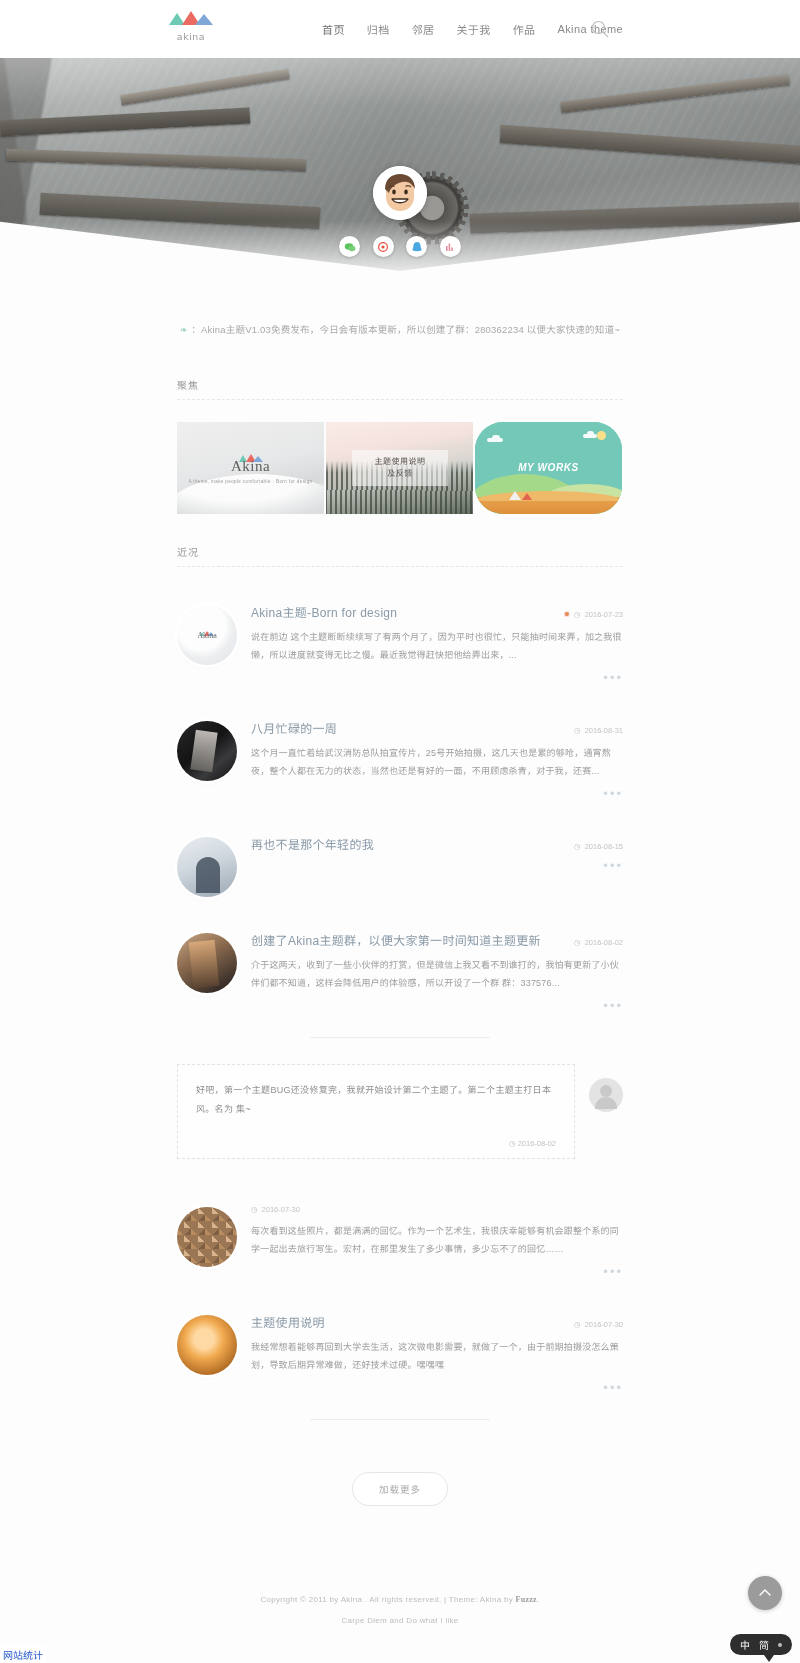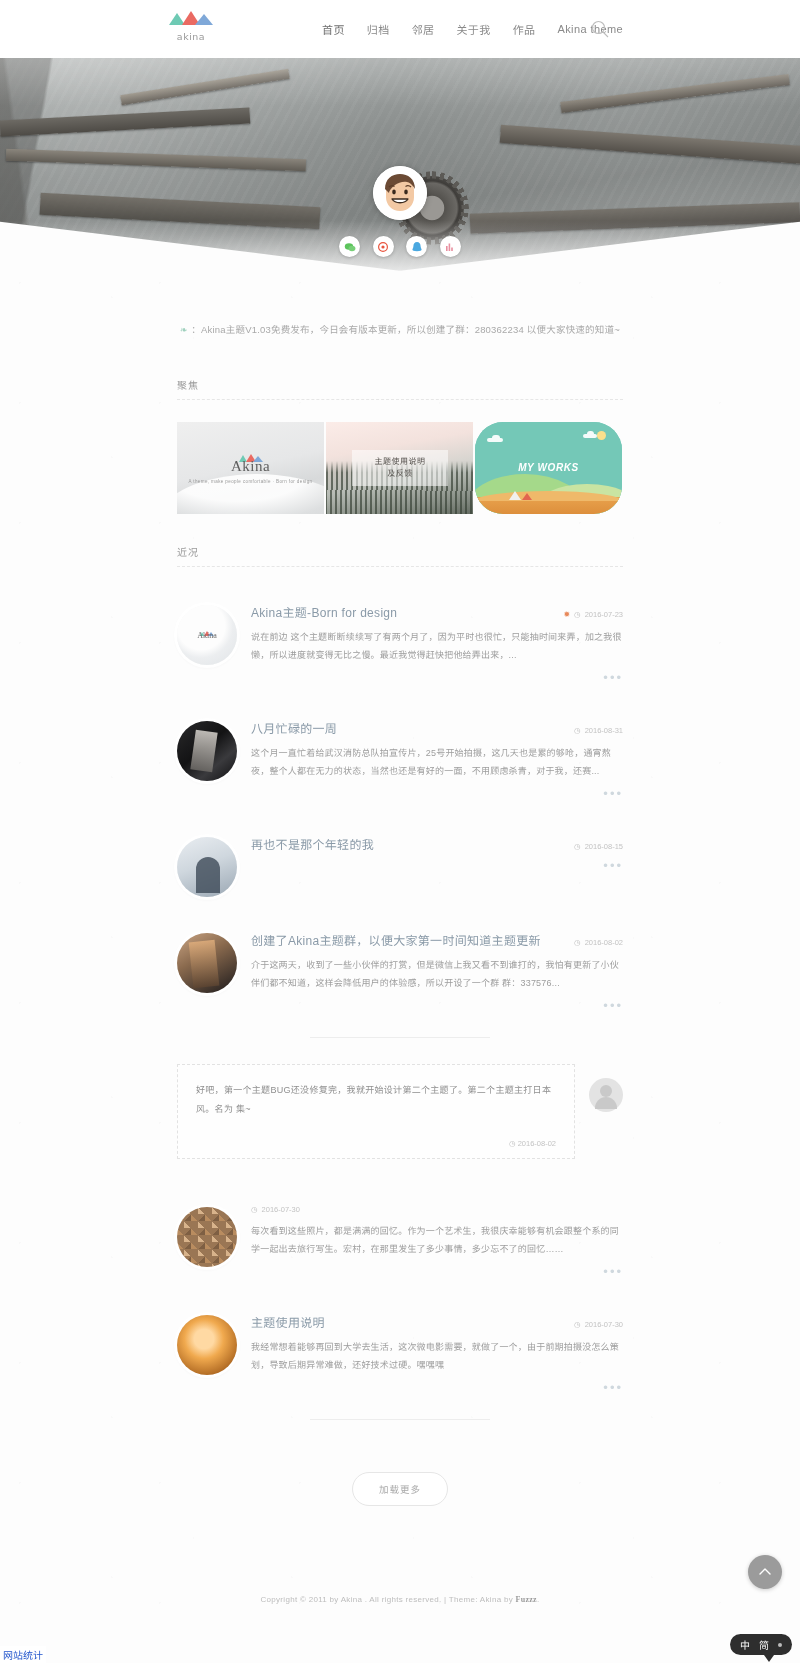--- a/index.html
+++ b/index.html
@@ -737,20 +737,21 @@
 
     <div class="loadmore-wrap">
       <span class="loadmore">加载更多</span>
     </div>
   </div>
 
   <div class="footer">
     <div>
       <span>Copyright © 2011 by Akina . All rights reserved.  |  Theme: Akina by </span><a href="#">Fuzzz</a><span>.</span>
     </div>
+    <div>Carpe Diem and Do what I like</div>
   </div>
 
   <div class="to-top">
     <svg width="16" height="16" viewBox="0 0 16 16">
       <polyline points="3,10 8,5 13,10" fill="none" stroke="#ffffff" stroke-width="1.4" stroke-linecap="round" stroke-linejoin="round"></polyline>
     </svg>
   </div>
 </div>
 
 <div class="ime-bar">

